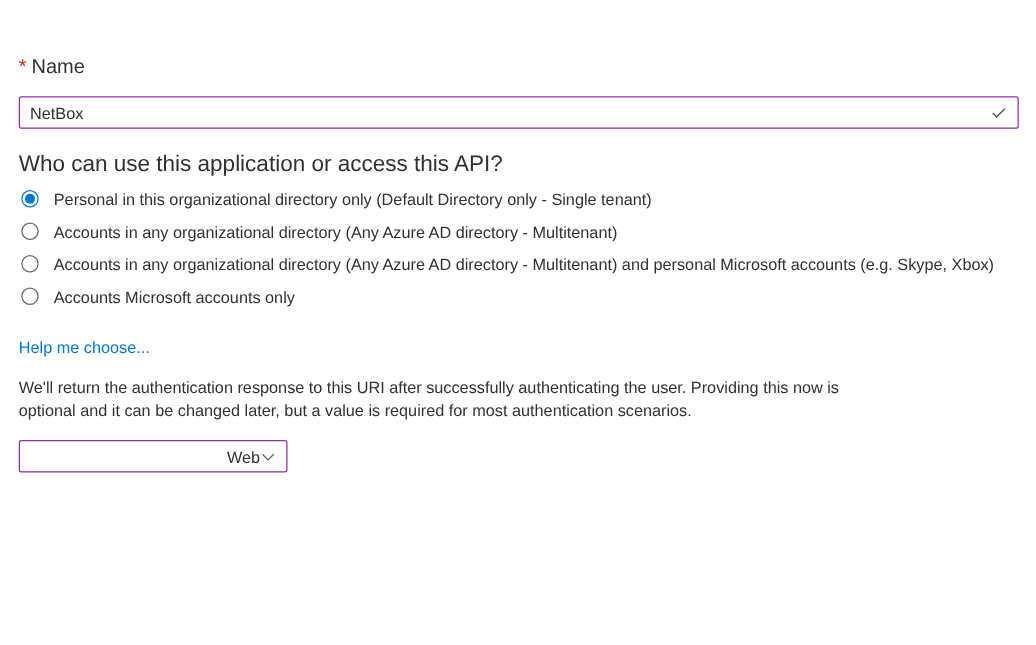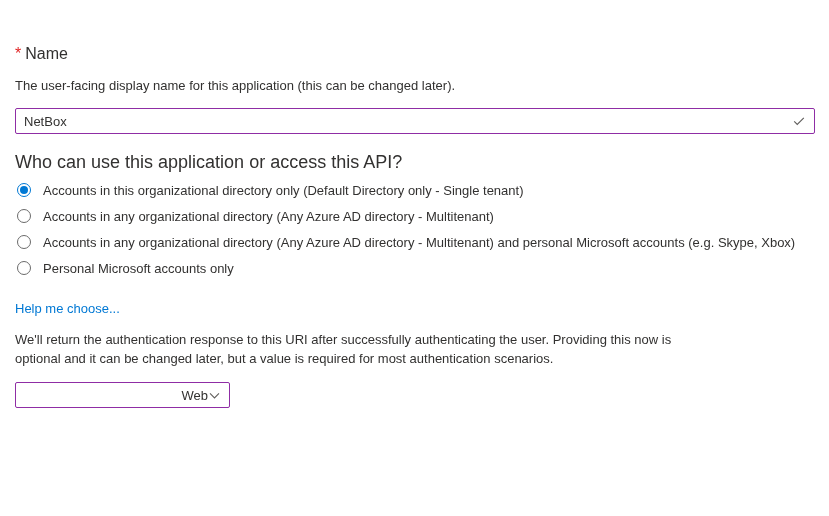--- a/index.html
+++ b/index.html
@@ -66,49 +66,48 @@
 </style>
 </head>
 <body>
 
 <div class="page">
 
   <div class="section section-1">
     <div class="section-title">
       <span class="required">*</span><span>Name</span>
     </div>
-    <div class="desc">The user-facing display name for this application (this can be changed later).</div>
     <div class="input-wrap full">
       <input class="text-input" type="text" value="NetBox" style="">
       <span class="trailing-icon">
         <svg class="glyph" width="14" height="14" viewBox="0 0 16 16">
             <path d="M2.5 8.5 L6 12 L13.5 4.5" stroke="#605e5c" stroke-width="1.3" fill="none"></path>
           </svg>
       </span>
     </div>
   </div>
 
   <div class="section section-2">
     <div class="question">Who can use this application or access this API?</div>
     <div class="radio-group">
       <div class="radio-row">
         <span class="radio selected"></span>
-        <span class="radio-label">Accounts in this organizational directory only (Default Directory only - Single tenant)</span>
+        <span class="radio-label">Personal in this organizational directory only (Default Directory only - Single tenant)</span>
       </div>
       <div class="radio-row">
         <span class="radio"></span>
         <span class="radio-label">Accounts in any organizational directory (Any Azure AD directory - Multitenant)</span>
       </div>
       <div class="radio-row">
         <span class="radio"></span>
         <span class="radio-label">Accounts in any organizational directory (Any Azure AD directory - Multitenant) and personal Microsoft accounts (e.g. Skype, Xbox)</span>
       </div>
       <div class="radio-row">
         <span class="radio"></span>
-        <span class="radio-label">Personal Microsoft accounts only</span>
+        <span class="radio-label">Accounts Microsoft accounts only</span>
       </div>
     </div>
     <a class="help-link">Help me choose...</a>
   </div>
 
   <div class="section section-3">
     <div class="desc">We'll return the authentication response to this URI after successfully authenticating the user. Providing this now is optional and it can be changed later, but a value is required for most authentication scenarios.</div>
     <div class="controls-row">
       <div class="dropdown">
         <span>Web</span>

